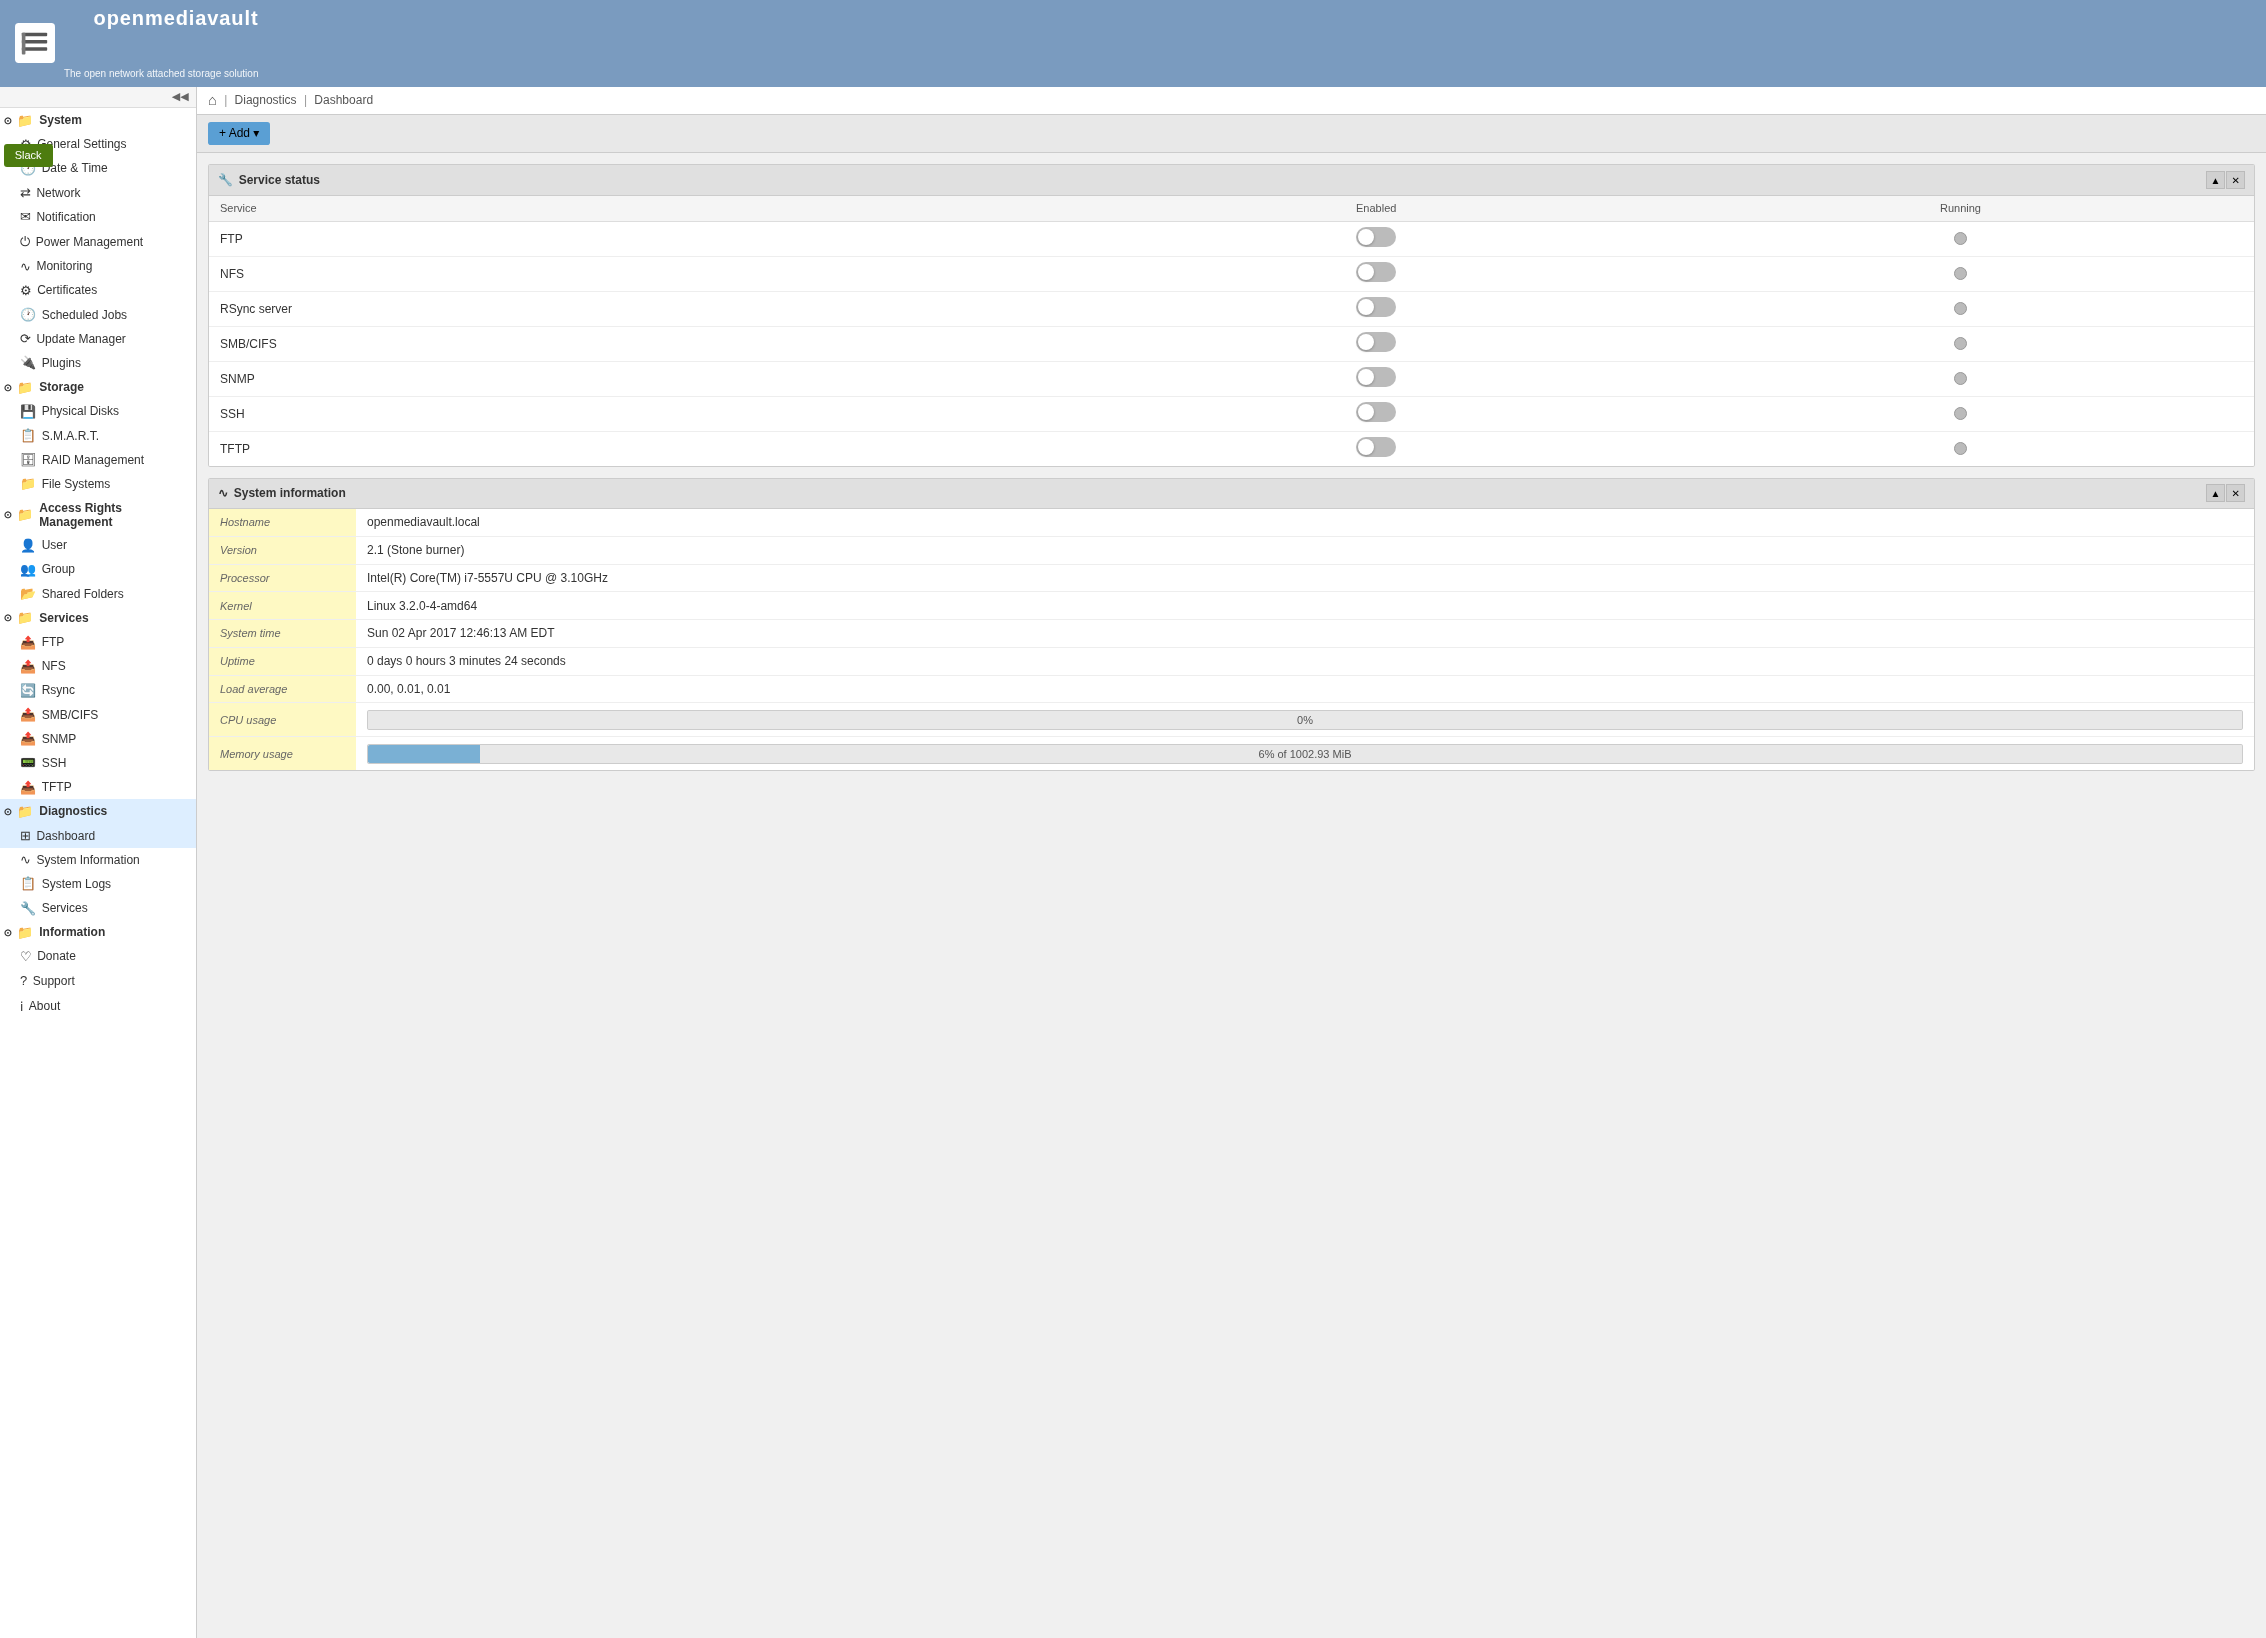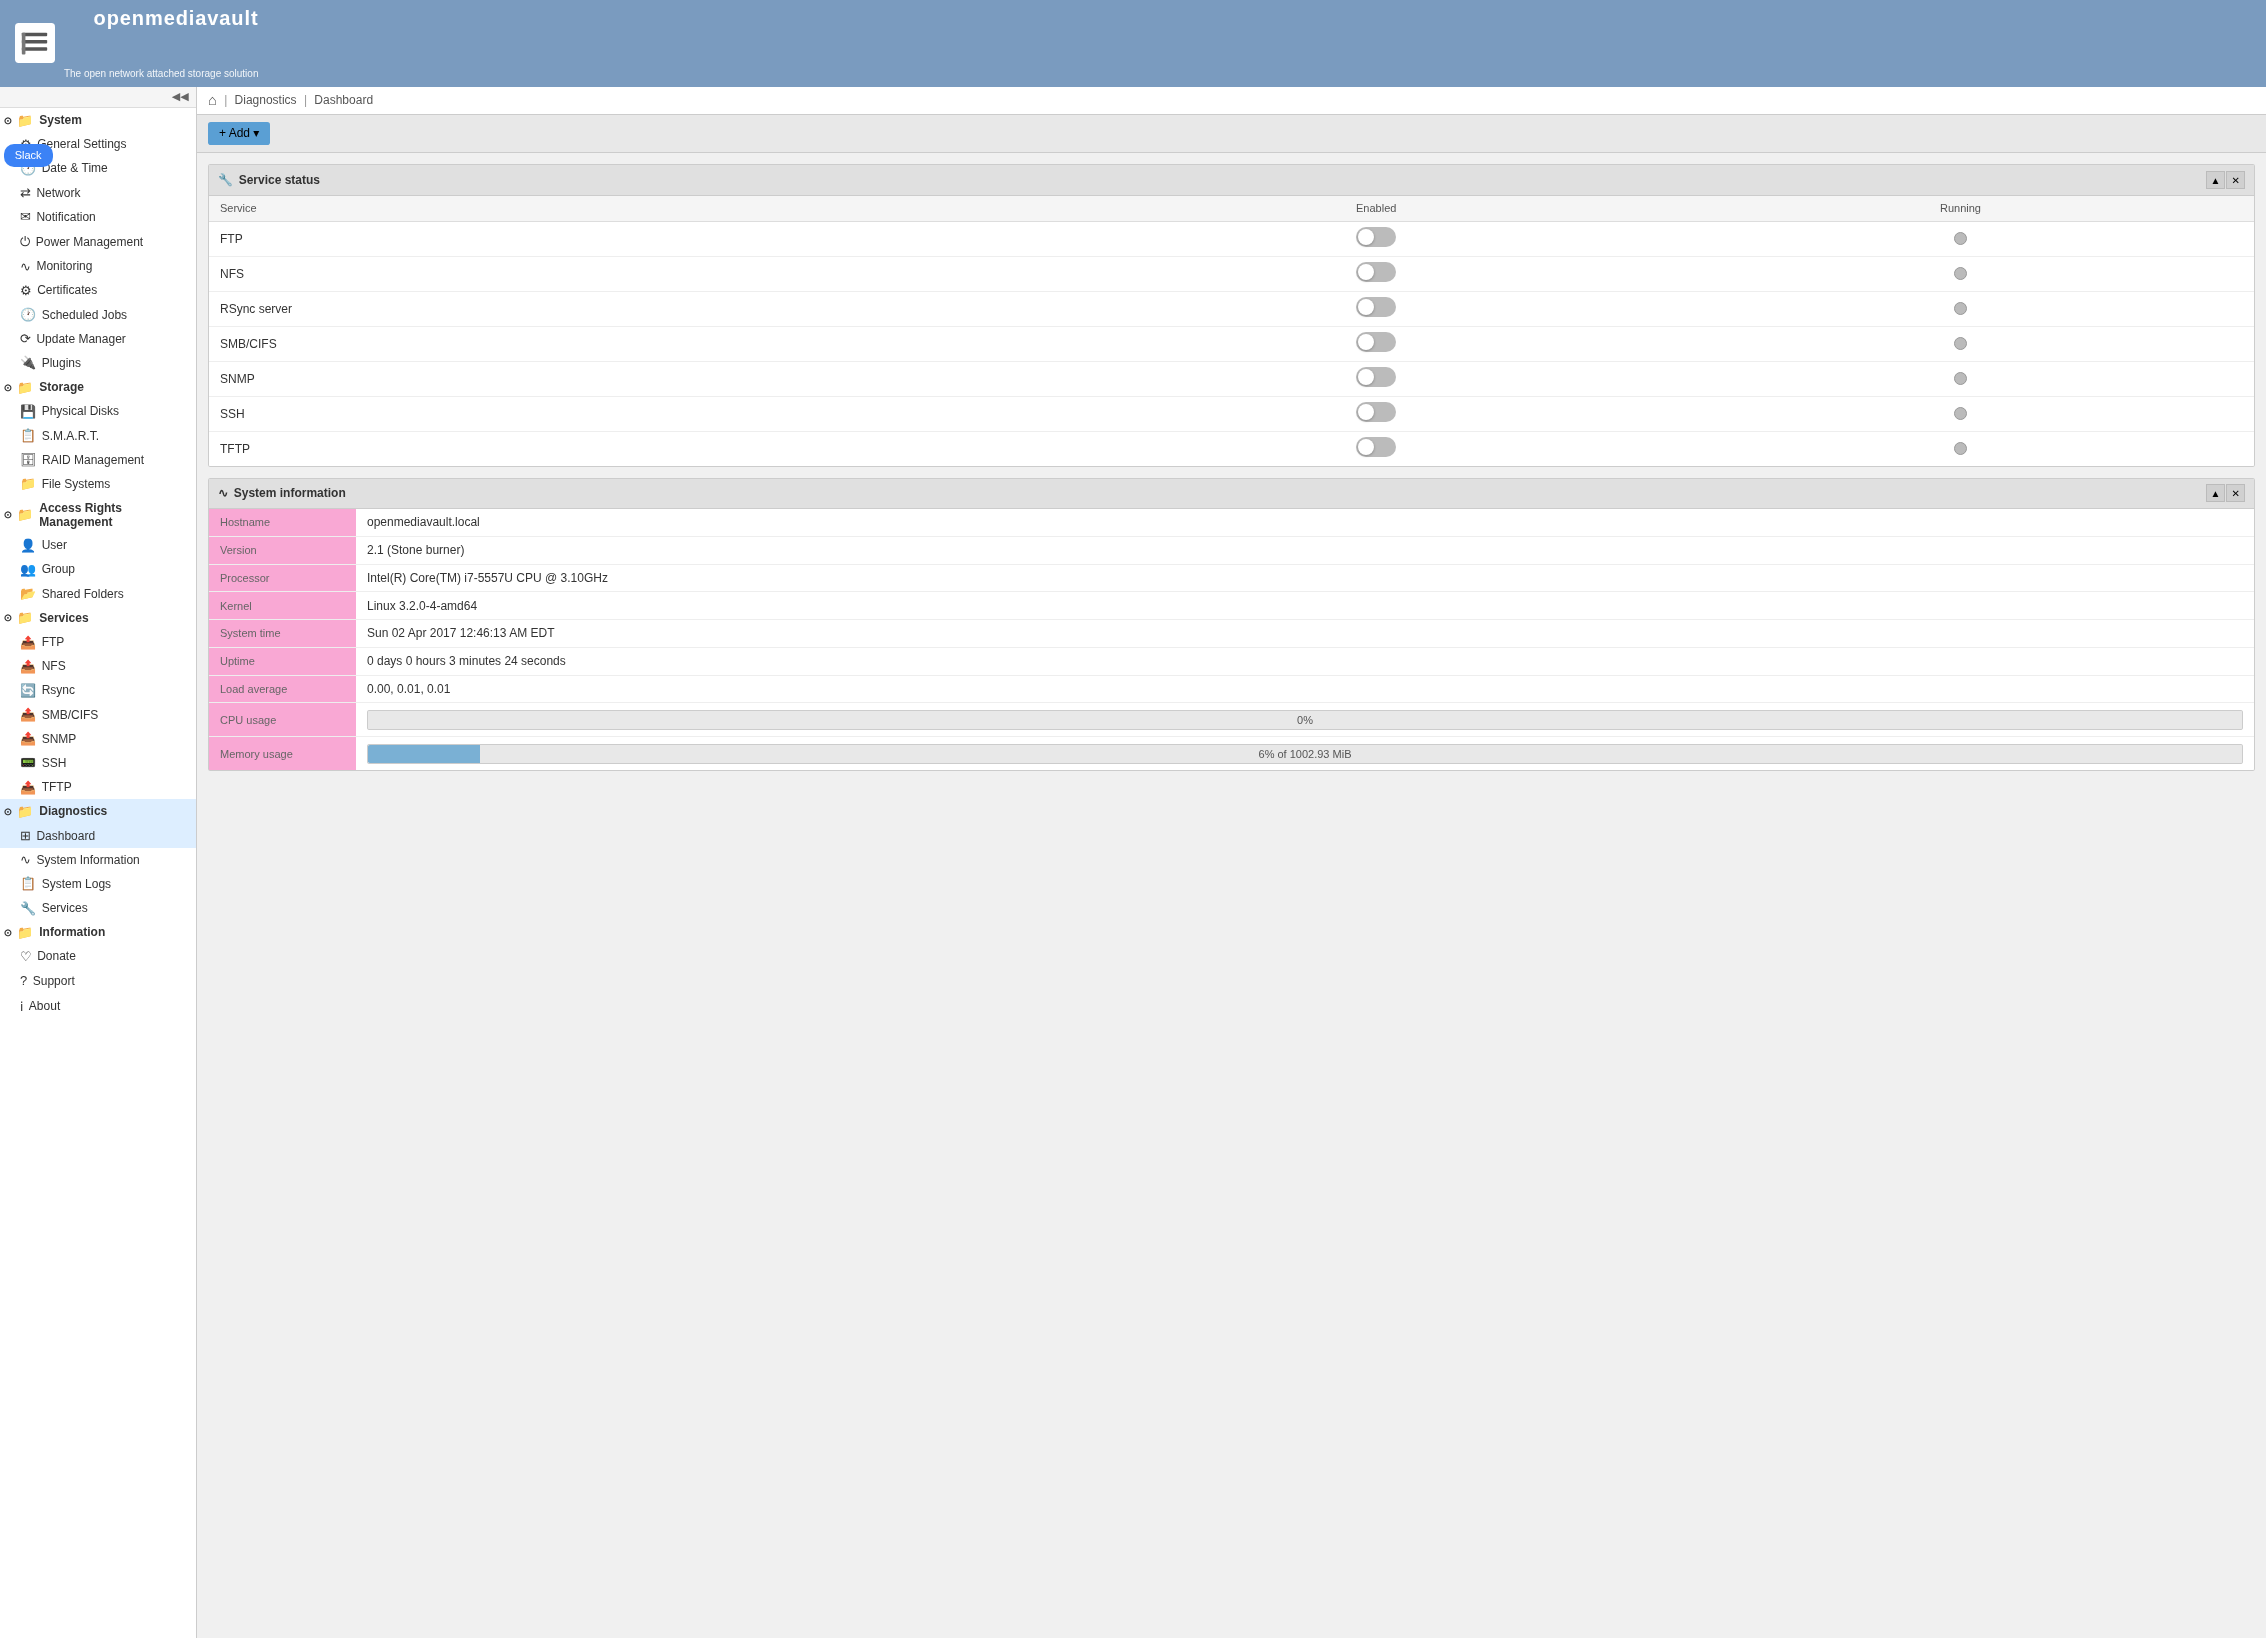--- a/index.html
+++ b/index.html
@@ -6,21 +6,21 @@
     body { font-family: Arial, sans-serif; font-size: 12px; background: #f0f0f0; color: #333; display: flex; flex-direction: column; height: 100vh; overflow: hidden; }
 
     
     .header { background: #7a9bbf; padding: 7.3px 14.7px; display: flex; align-items: center; gap: 11px; min-height: 55px; }
     .header-logo { display: flex; align-items: center; gap: 9.2px; }
     .header-logo-icon { width: 40px; height: 40px; background: white; border-radius: 3.7px; display: flex; align-items: center; justify-content: center; }
     .header-logo-icon svg { width: 29px; height: 29px; }
     .header-logo-text { color: white; }
     .header-logo-text h1 { font-size: 20px; font-weight: bold; letter-spacing: 0.9px; text-align: right; }
     .header-logo-text p { font-size: 10px; opacity: 0.9; margin-top: 38px; }
-    .slack-btn { background: #3b82f6; color: white; border: none; padding: 5.5px 11px; font-size: 11px; cursor: pointer; border-radius: 10px; position: absolute; top: 57px; left: 3.7px; z-index: 100; }
+    .slack-btn { background: #4d7c0f; color: white; border: none; padding: 5.5px 11px; font-size: 11px; cursor: pointer; border-radius: 3px; position: absolute; top: 57px; left: 3.7px; z-index: 100; }
 
     
     .main-container { display: flex; flex: 1; overflow: hidden; }
 
     
     .sidebar { width: 197px; background: white; border-right: 0.9px solid #ccc; overflow-y: auto; flex-shrink: 0; }
     .sidebar-collapse-btn { width: 100%; text-align: right; padding: 3.7px 7.3px; border-bottom: 0.9px solid #ddd; background: #f5f5f5; cursor: pointer; font-size: 11px; color: #666; }
     .sidebar-item { display: flex; align-items: center; gap: 5.5px; padding: 4.6px 7.3px 4.6px 7.3px; cursor: pointer; font-size: 12px; color: #333; }
     .sidebar-item.group { font-weight: bold; padding-left: 3.7px; }
     .sidebar-item.child { padding-left: 20px; font-weight: normal; }
@@ -60,21 +60,21 @@
     
     .toggle { display: inline-flex; align-items: center; width: 40px; height: 20px; border-radius: 10px; background: #ccc; position: relative; cursor: pointer; }
     .toggle.off { background: #bbb; }
     .toggle-knob { width: 16.5px; height: 16.5px; border-radius: 50%; background: white; position: absolute; left: 1.8px; box-shadow: 0 0.9px 2.8px rgba(0,0,0,0.3); transition: left 0.2s; }
     .toggle-dot { width: 13px; height: 13px; border-radius: 50%; background: #bbb; border: 0.9px solid #999; margin: auto; }
 
     
     .info-table { width: 100%; border-collapse: collapse; }
     .info-table td { padding: 6.4px 11px; border-bottom: 0.9px solid #eee; font-size: 12px; vertical-align: middle; }
     .info-table tr:last-child td { border-bottom: none; }
-    .info-table td:first-child { width: 147px; color: #666; background: #f9a8d4; font-size: 11px; }
+    .info-table td:first-child { width: 147px; color: #666; background: #fef9c3; font-size: 11px; font-style: italic; }
 
     
     .progress-bar-container { background: #e8e8e8; height: 20px; border-radius: 1.8px; border: 0.9px solid #ccc; position: relative; width: 100%; }
     .progress-bar-fill { height: 100%; background: #7ab0d4; border-radius: 1.8px 0 0 1.8px; }
     .progress-bar-label { position: absolute; top: 50%; left: 50%; transform: translate(-50%, -50%); font-size: 11px; color: #555; white-space: nowrap; }
   </style>
 </head>
 <body>
 
 <div class="header">

